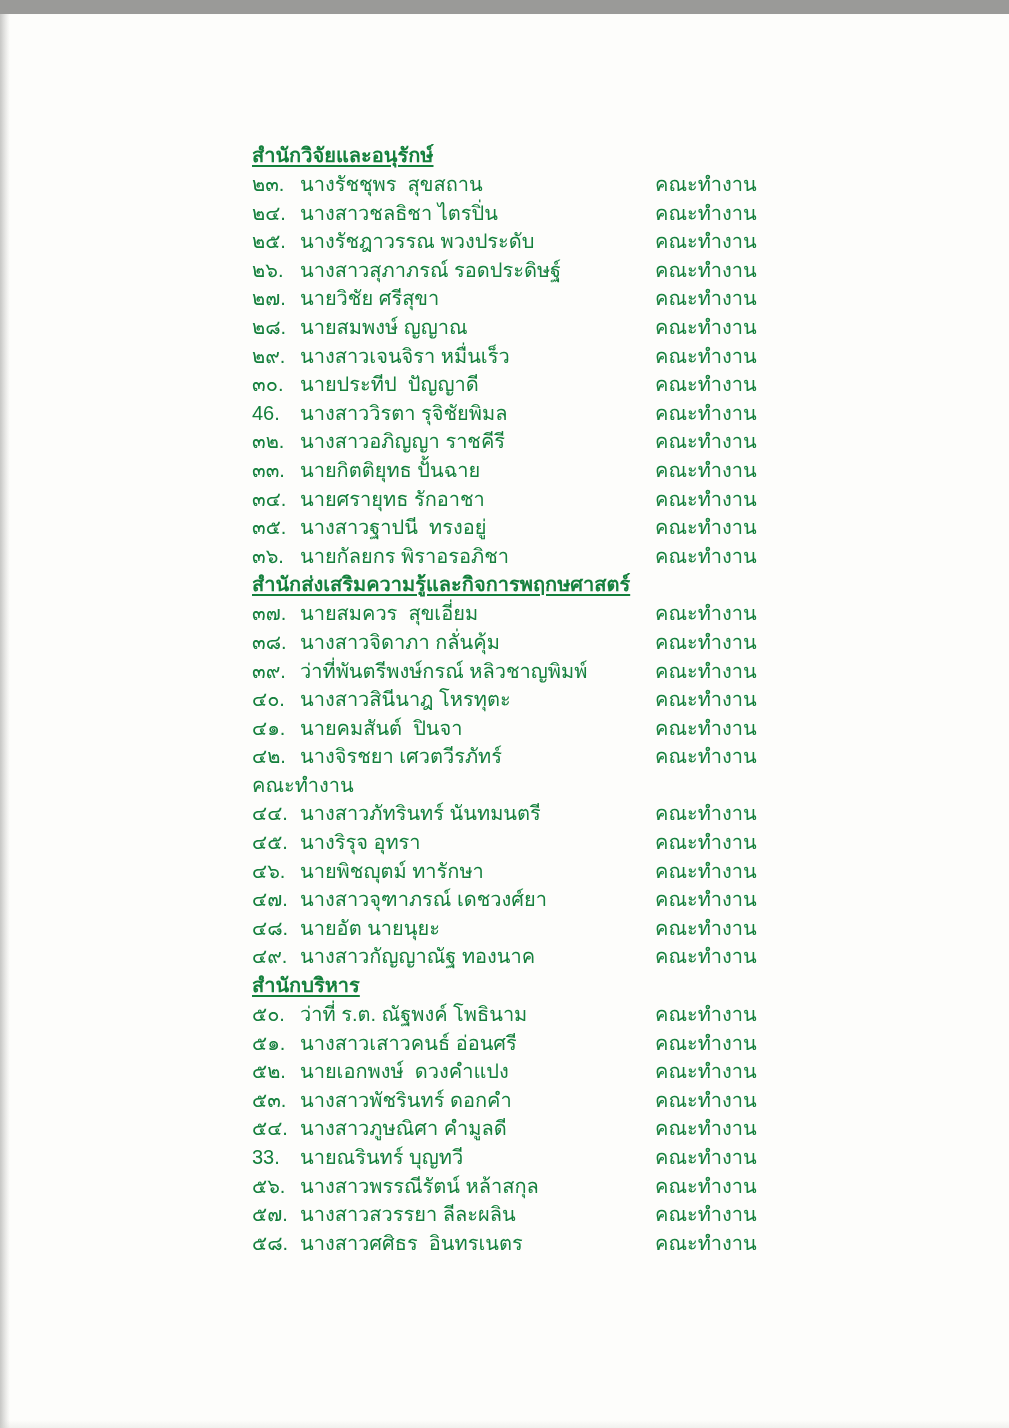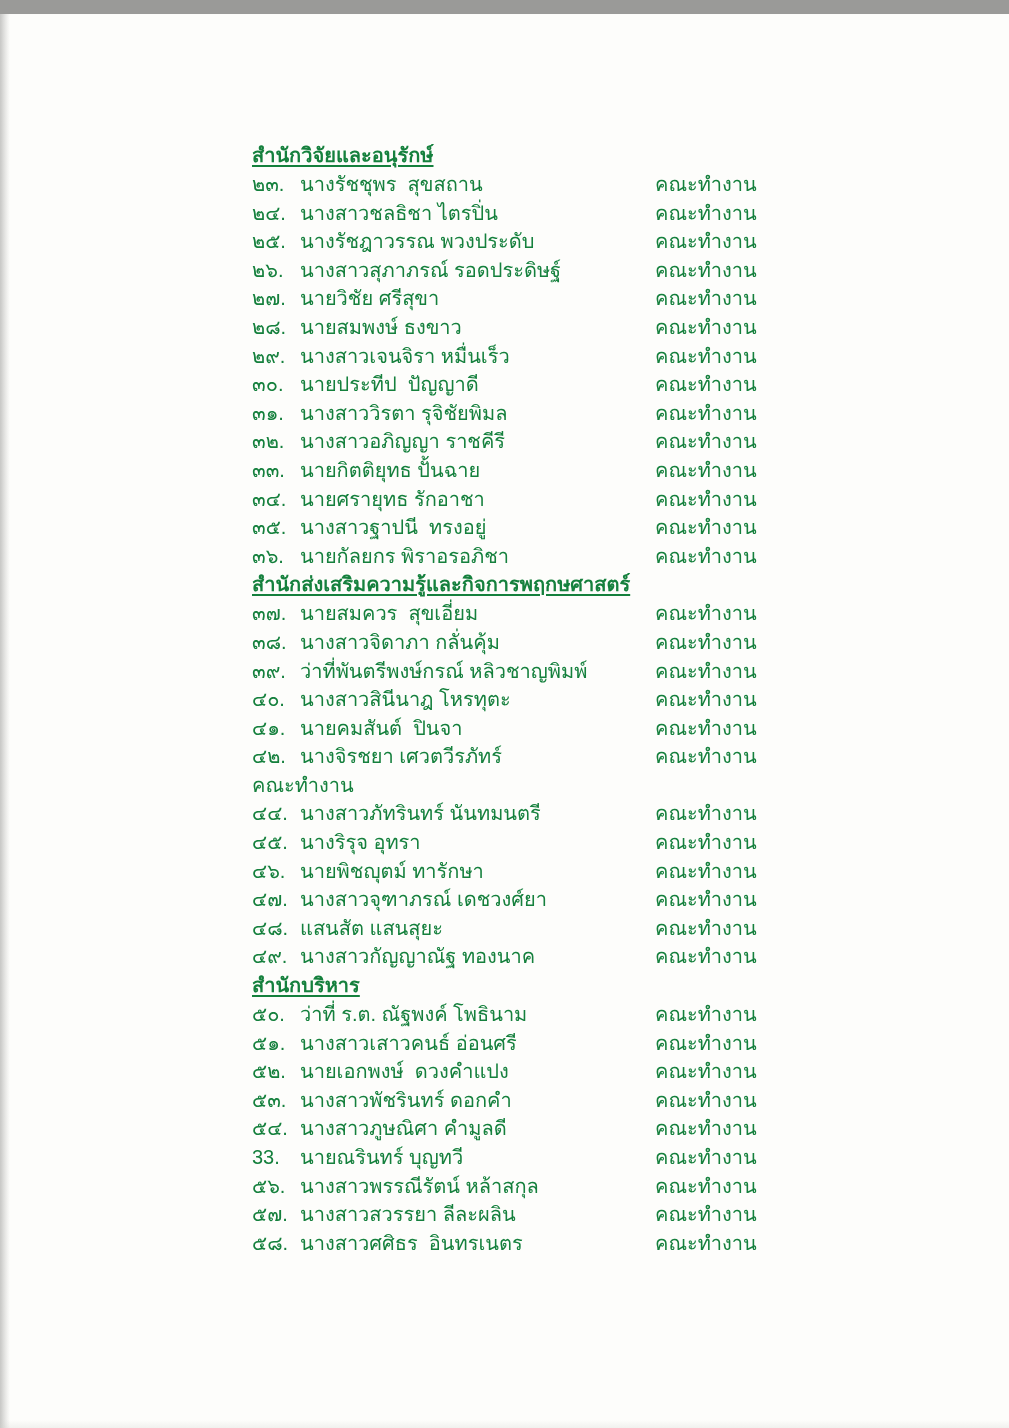--- a/index.html
+++ b/index.html
@@ -90,33 +90,33 @@
         </div>
         <div class="row">
           <span class="cell-left"><span class="num">๒๖.</span><span class="name">นางสาวสุภาภรณ์ รอดประดิษฐ์</span></span>
           <span class="role">คณะทำงาน</span>
         </div>
         <div class="row">
           <span class="cell-left"><span class="num">๒๗.</span><span class="name">นายวิชัย ศรีสุขา</span></span>
           <span class="role">คณะทำงาน</span>
         </div>
         <div class="row">
-          <span class="cell-left"><span class="num">๒๘.</span><span class="name">นายสมพงษ์ ธงขาว</span></span>
+          <span class="cell-left"><span class="num">๒๘.</span><span class="name">นายสมพงษ์ ญญาณ</span></span>
           <span class="role">คณะทำงาน</span>
         </div>
         <div class="row">
           <span class="cell-left"><span class="num">๒๙.</span><span class="name">นางสาวเจนจิรา หมื่นเร็ว</span></span>
           <span class="role">คณะทำงาน</span>
         </div>
         <div class="row">
           <span class="cell-left"><span class="num">๓๐.</span><span class="name">นายประทีป  ปัญญาดี</span></span>
           <span class="role">คณะทำงาน</span>
         </div>
         <div class="row">
-          <span class="cell-left"><span class="num">๓๑.</span><span class="name">นางสาววิรตา รุจิชัยพิมล</span></span>
+          <span class="cell-left"><span class="num">46.</span><span class="name">นางสาววิรตา รุจิชัยพิมล</span></span>
           <span class="role">คณะทำงาน</span>
         </div>
         <div class="row">
           <span class="cell-left"><span class="num">๓๒.</span><span class="name">นางสาวอภิญญา ราชคีรี</span></span>
           <span class="role">คณะทำงาน</span>
         </div>
         <div class="row">
           <span class="cell-left"><span class="num">๓๓.</span><span class="name">นายกิตติยุทธ ปั้นฉาย</span></span>
           <span class="role">คณะทำงาน</span>
         </div>
@@ -170,21 +170,21 @@
         </div>
         <div class="row">
           <span class="cell-left"><span class="num">๔๖.</span><span class="name">นายพิชญุตม์ ทารักษา</span></span>
           <span class="role">คณะทำงาน</span>
         </div>
         <div class="row">
           <span class="cell-left"><span class="num">๔๗.</span><span class="name">นางสาวจุฑาภรณ์ เดชวงศ์ยา</span></span>
           <span class="role">คณะทำงาน</span>
         </div>
         <div class="row">
-          <span class="cell-left"><span class="num">๔๘.</span><span class="name">แสนสัต แสนสุยะ</span></span>
+          <span class="cell-left"><span class="num">๔๘.</span><span class="name">นายอัต นายนุยะ</span></span>
           <span class="role">คณะทำงาน</span>
         </div>
         <div class="row">
           <span class="cell-left"><span class="num">๔๙.</span><span class="name">นางสาวกัญญาณัฐ ทองนาค</span></span>
           <span class="role">คณะทำงาน</span>
         </div>
         <div class="section-title">สำนักบริหาร</div>
         <div class="row">
           <span class="cell-left"><span class="num">๕๐.</span><span class="name">ว่าที่ ร.ต. ณัฐพงค์ โพธินาม</span></span>
           <span class="role">คณะทำงาน</span>

